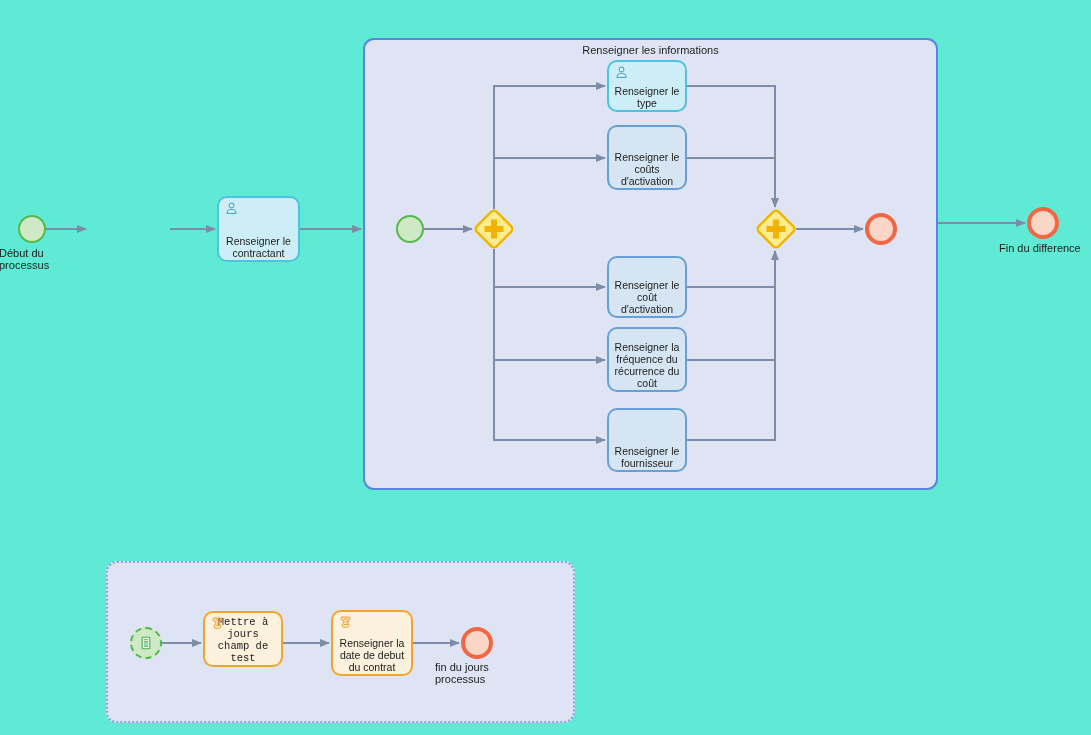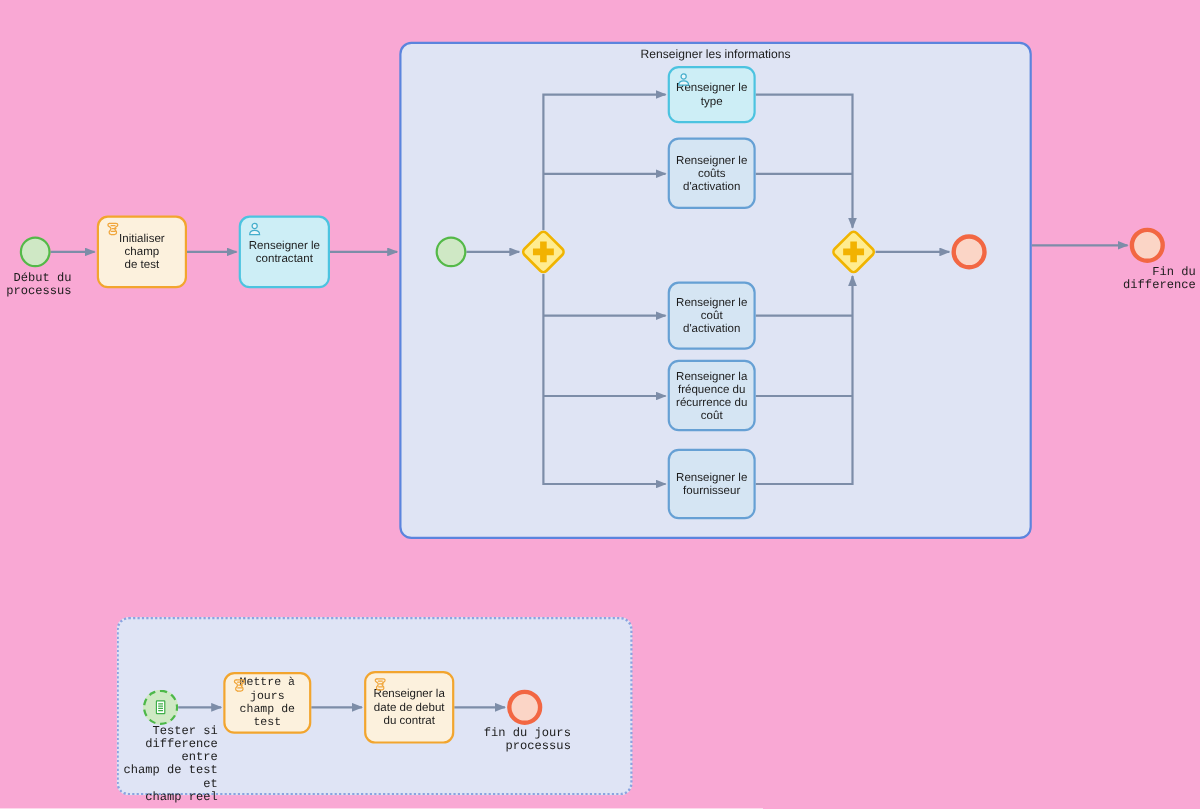--- a/index.html
+++ b/index.html
@@ -1,53 +1,53 @@
 <!DOCTYPE html>
 <html><head>
 <meta charset="utf-8">
 <style>
   html,body{margin:0;padding:0;background:#fff;}
   #stage{
-    position:relative;width:1091px;height:735px;background:#f9a8d4;overflow:hidden;
+    position:relative;width:1091px;height:735px;background:#5eead4;overflow:hidden;
     font-family:"Liberation Sans","DejaVu Sans",sans-serif;color:#1c1c1c;
   }
   
   .container{position:absolute;border-radius:11px;box-sizing:border-box;z-index:0;}
   .container.main{background:#dfe4f4;border:2px solid #5b84dd;}
   .container.dotted{background:#dfe4f5;border:2px dotted #8aa4e0;}
   .container-title{
     position:absolute;left:0;right:0;top:4px;text-align:center;
     font-size:11px;line-height:13px;color:#1c1c1c;white-space:pre-line;
   }
   
   #edges{position:absolute;left:0;top:0;z-index:1;}
   
   .task{
     position:absolute;box-sizing:border-box;border-radius:10px;z-index:2;
-    display:flex;align-items:center;justify-content:center;text-align:center;
+    display:flex;align-items:flex-end;justify-content:center;text-align:center;
     font-size:10.5px;line-height:12px;white-space:pre-line;padding:1px 2px;
   }
   .task.orange{background:#fcf1dd;border:2px solid #f2a52e;}
   .task.cyan{background:#cdeef6;border:2px solid #4cc3e0;}
   .task.blue{background:#d5e5f3;border:2px solid #66a0d4;}
   .task-icon{position:absolute;top:3px;left:5px;width:15px;height:15px;z-index:3;}
   
   .event{position:absolute;border-radius:50%;box-sizing:border-box;z-index:2;}
   .event.start{width:28px;height:28px;background:#cfe8c5;border:2.5px solid #54b948;}
   .event.end{width:32px;height:32px;background:#fbd5c6;border:4px solid #f26743;}
   .event.cond{
     width:32px;height:32px;background:#cfe9c4;border:2.5px dashed #4db848;
     display:flex;align-items:center;justify-content:center;
   }
   
   .gateway{position:absolute;width:44px;height:44px;z-index:2;}
   
   .edge-label{
-    position:absolute;text-align:right;font-size:11px;line-height:12px;
-    color:#1c1c1c;white-space:pre-line;z-index:2;font-family:Liberation Mono, monospace;
+    position:absolute;text-align:left;font-size:11px;line-height:12px;
+    color:#1c1c1c;white-space:pre-line;z-index:2;
   }
 </style>
 </head>
 <body>
 
 <div id="stage">
 
   <div class="container main" style="left:363px;top:38px;width:575px;height:452px;">
     <div class="container-title">Renseigner les informations</div>
   </div>
@@ -80,31 +80,20 @@
       <path d="M162 643 H201" marker-end="url(#arr)"></path>
       <path d="M283 643 H329" marker-end="url(#arr)"></path>
       <path d="M413 643 H459" marker-end="url(#arr)"></path>
     </g>
   </svg>
 
   <div class="event start" style="left:18px;top:215px;"></div>
   <div class="edge-label" style="left:-1px;top:247px;width:66px;">Début du
 processus</div>
 
-  <div class="task orange" style="left:88px;top:196px;width:82px;height:66px;">
-    <svg class="task-icon" viewBox="0 0 16 16">
-      <g fill="none" stroke="#f0a63c" stroke-width="1.2" stroke-linecap="round">
-        <path d="M5 2.2 C2.8 2.2 2.8 4.6 4.6 5.4 C6.4 6.2 6.8 8 5.4 9.2 C4 10.4 4.2 12.6 6.4 13"></path>
-        <path d="M5 2.2 H11.2 C13.4 2.2 13.4 4.6 11.6 5.4 C9.8 6.2 9.4 8 10.8 9.2 C12.2 10.4 12 12.6 9.8 13 H6.4"></path>
-        <path d="M6.4 4.4 H10.2 M7.4 7.2 H11.2 M6.6 10 H10.4"></path>
-      </g>
-    </svg>
-    <span>Initialiser champ
-de test</span>
-  </div>
 
   <div class="task cyan" style="left:217px;top:196px;width:83px;height:66px;">
     <svg class="task-icon" viewBox="0 0 16 16">
       <g fill="#eaf7fb" stroke="#45aecc" stroke-width="1.2">
         <circle cx="8" cy="4.8" r="2.5"></circle>
         <path d="M3.2 13.2 C3.2 9.8 6 9.1 8 9.1 C10 9.1 12.8 9.8 12.8 13.2 Z"></path>
       </g>
     </svg>
     <span>Renseigner le
 contractant</span>
@@ -164,24 +153,20 @@
 
   <div class="event end" style="left:1027px;top:207px;"></div>
   <div class="edge-label" style="left:999px;top:242px;width:88px;">Fin du difference</div>
 
   <div class="event cond" style="left:130px;top:627px;">
     <svg width="16" height="16" viewBox="0 0 16 16">
       <rect x="4.2" y="2.2" width="7.6" height="11.6" rx="0.5" fill="#ffffff" stroke="#3fae49" stroke-width="1.1"></rect>
       <path d="M5.8 4.8 H10.2 M5.8 6.9 H10.2 M5.8 9 H10.2 M5.8 11.1 H10.2" stroke="#3fae49" stroke-width="1.1"></path>
     </svg>
   </div>
-  <div class="edge-label" style="left:94px;top:659px;width:104px;">Tester si
-difference entre
-champ de test et
-champ reel</div>
 
   <div class="task orange" style="left:203px;top:611px;width:80px;height:56px;font-family:Liberation Mono, monospace;">
     <svg class="task-icon" viewBox="0 0 16 16">
       <g fill="none" stroke="#f0a63c" stroke-width="1.2" stroke-linecap="round">
         <path d="M5 2.2 C2.8 2.2 2.8 4.6 4.6 5.4 C6.4 6.2 6.8 8 5.4 9.2 C4 10.4 4.2 12.6 6.4 13"></path>
         <path d="M5 2.2 H11.2 C13.4 2.2 13.4 4.6 11.6 5.4 C9.8 6.2 9.4 8 10.8 9.2 C12.2 10.4 12 12.6 9.8 13 H6.4"></path>
         <path d="M6.4 4.4 H10.2 M7.4 7.2 H11.2 M6.6 10 H10.4"></path>
       </g>
     </svg>
     <span>Mettre à jours

